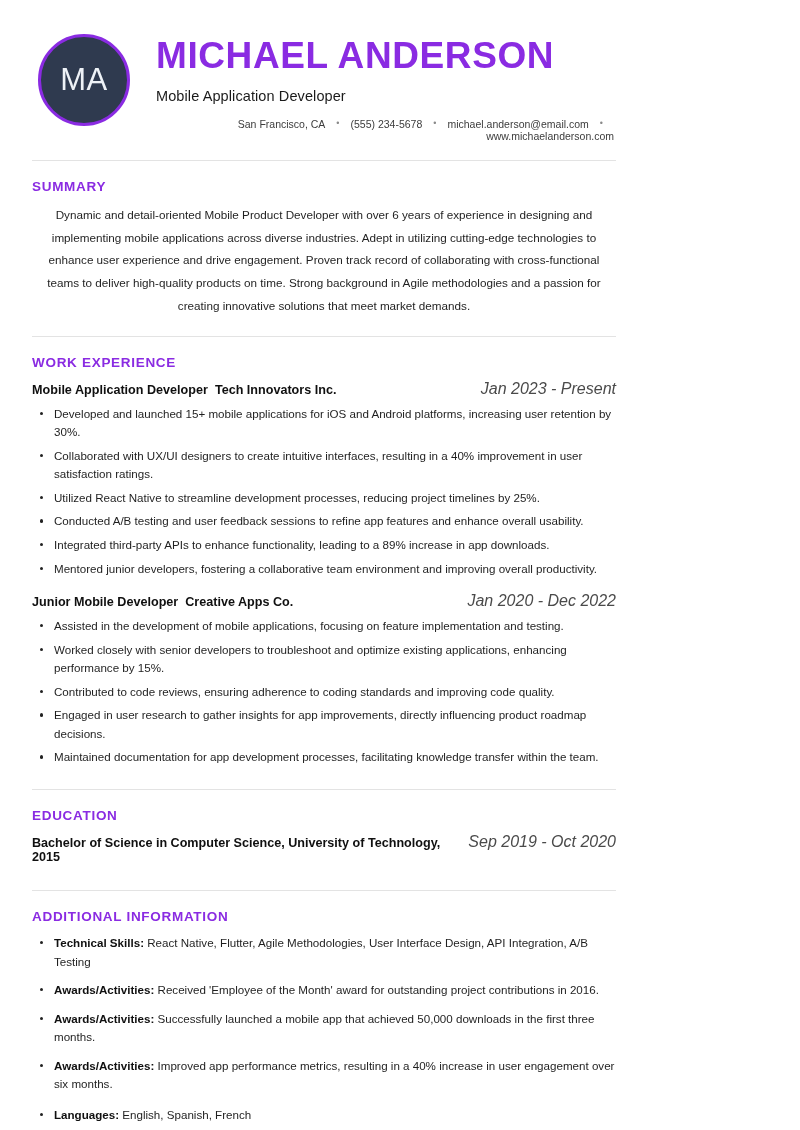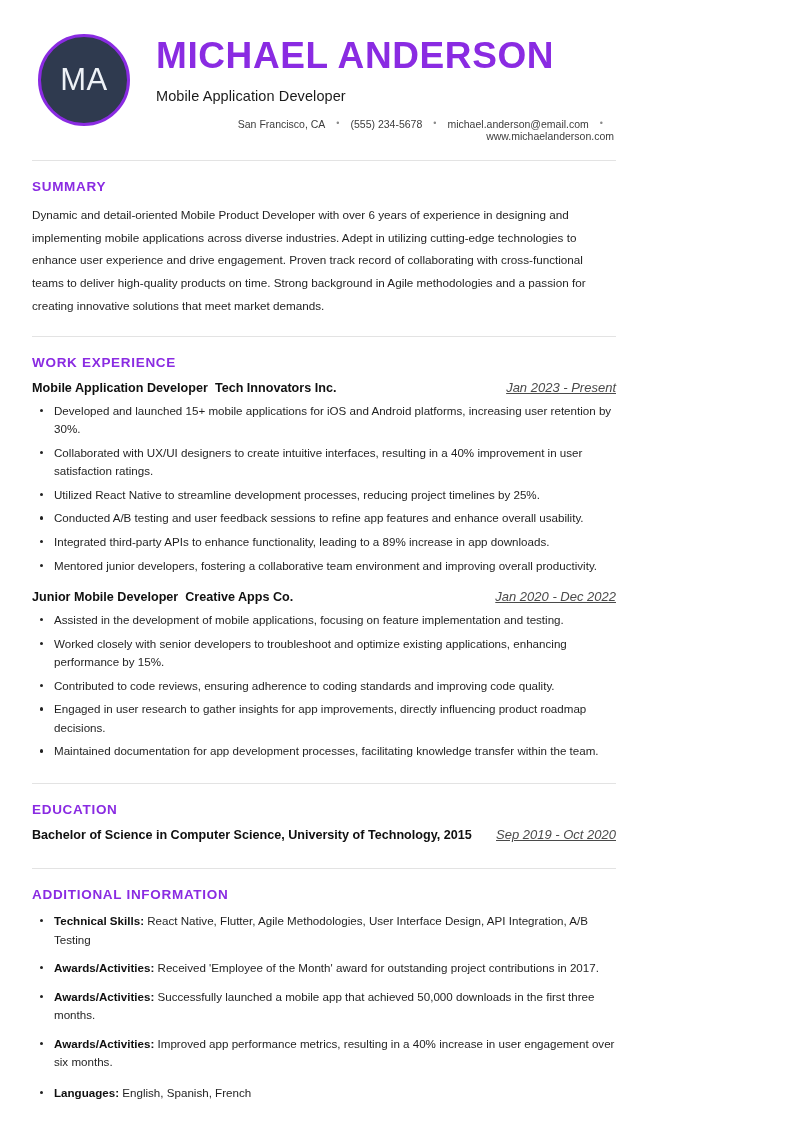--- a/index.html
+++ b/index.html
@@ -104,21 +104,21 @@
     color: #8a2be2;
     font-size: 13.5px;
     font-weight: bold;
     letter-spacing: 0.7px;
     margin: 12px 0 10px 0;
   }
   .summary-text {
     font-size: 11.7px;
     line-height: 1.95;
     color: #1f1f1f;
-    text-align: left;
+    text-align: center;
     margin: 0;
   }
 
   
   .entry {
     margin-top: 4px;
   }
   .entry + .entry {
     margin-top: 14px;
   }
@@ -129,26 +129,25 @@
   }
   .entry-heading {
     font-size: 12.6px;
     font-weight: bold;
     color: #101010;
   }
   .entry-company {
     margin-left: 7px;
   }
   .entry-dates {
-    font-size: 13px;
+    font-size: 16px;
     font-style: italic;
     color: #4a4a4a;
     white-space: nowrap;
     padding-left: 14px;
-    text-decoration: underline;
   }
   ul.bullets {
     list-style: none;
     margin: 7px 0 0 0;
     padding: 0;
   }
   ul.bullets li {
     position: relative;
     padding-left: 22px;
     margin-bottom: 5px;
@@ -292,21 +291,21 @@
   <hr class="divider" style="margin-top:26px;">
   <div class="section">
     <div class="section-title">ADDITIONAL INFORMATION</div>
     <ul class="info-list">
       <li>
         <span class="info-label">Technical Skills:</span>
         <span class="info-value">React Native, Flutter, Agile Methodologies, User Interface Design, API Integration, A/B Testing</span>
       </li>
       <li>
         <span class="info-label">Awards/Activities:</span>
-        <span class="info-value">Received 'Employee of the Month' award for outstanding project contributions in 2017.</span>
+        <span class="info-value">Received 'Employee of the Month' award for outstanding project contributions in 2016.</span>
       </li>
       <li>
         <span class="info-label">Awards/Activities:</span>
         <span class="info-value">Successfully launched a mobile app that achieved 50,000 downloads in the first three months.</span>
       </li>
       <li>
         <span class="info-label">Awards/Activities:</span>
         <span class="info-value">Improved app performance metrics, resulting in a 40% increase in user engagement over six months.</span>
       </li>
       <li style="margin-top:12px;">

